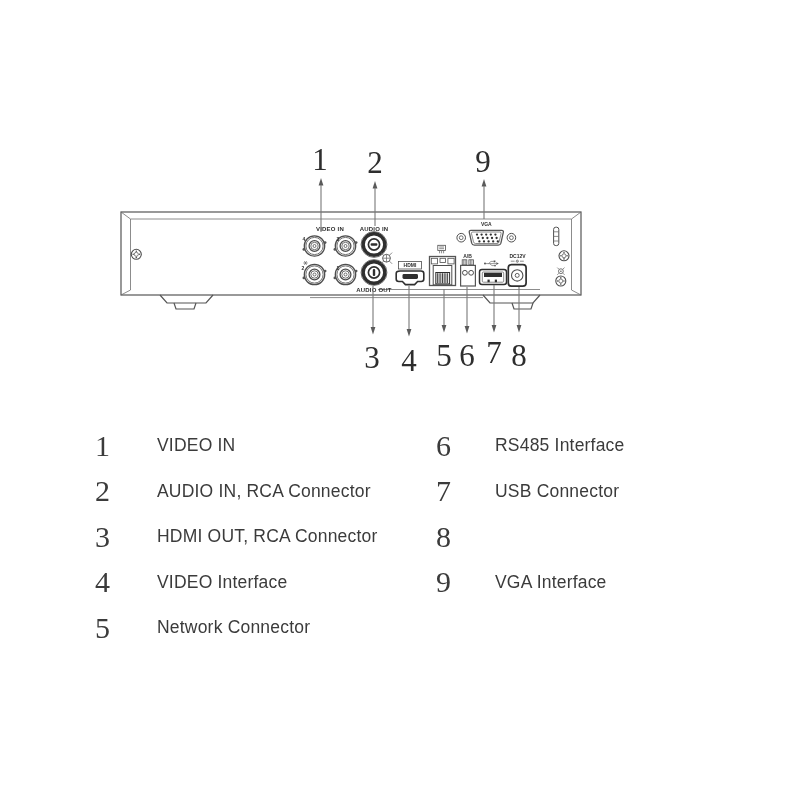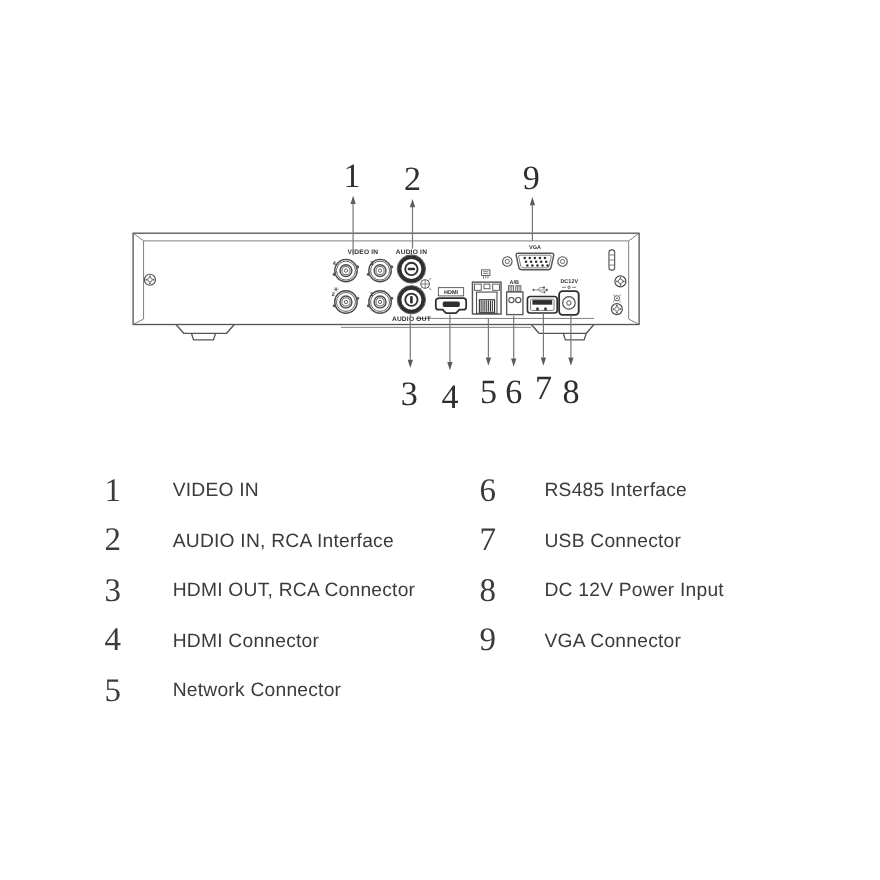--- a/index.html
+++ b/index.html
@@ -292,46 +292,45 @@
   </g>
 </svg>
 
 <div class="legend-col col-left" style="left:95px;top:423px;">
   <div class="legend-row">
     <div class="legend-num">1</div>
     <div class="legend-label">VIDEO IN</div>
   </div>
   <div class="legend-row">
     <div class="legend-num">2</div>
-    <div class="legend-label">AUDIO IN, RCA Interface</div>
+    <div class="legend-label">AUDIO IN, RCA Connector</div>
   </div>
   <div class="legend-row">
     <div class="legend-num">3</div>
     <div class="legend-label">HDMI OUT, RCA Connector</div>
   </div>
   <div class="legend-row">
     <div class="legend-num">4</div>
-    <div class="legend-label">HDMI Connector</div>
+    <div class="legend-label">VIDEO Interface</div>
   </div>
   <div class="legend-row">
     <div class="legend-num">5</div>
     <div class="legend-label">Network Connector</div>
   </div>
 </div>
 
 <div class="legend-col col-right" style="left:436px;top:423px;">
   <div class="legend-row">
     <div class="legend-num">6</div>
     <div class="legend-label">RS485 Interface</div>
   </div>
   <div class="legend-row">
     <div class="legend-num">7</div>
     <div class="legend-label">USB Connector</div>
   </div>
   <div class="legend-row">
     <div class="legend-num">8</div>
-    <div class="legend-label">DC 12V Power Input</div>
   </div>
   <div class="legend-row">
     <div class="legend-num">9</div>
-    <div class="legend-label">VGA Connector</div>
+    <div class="legend-label">VGA Interface</div>
   </div>
 </div>
 
 </body></html>

